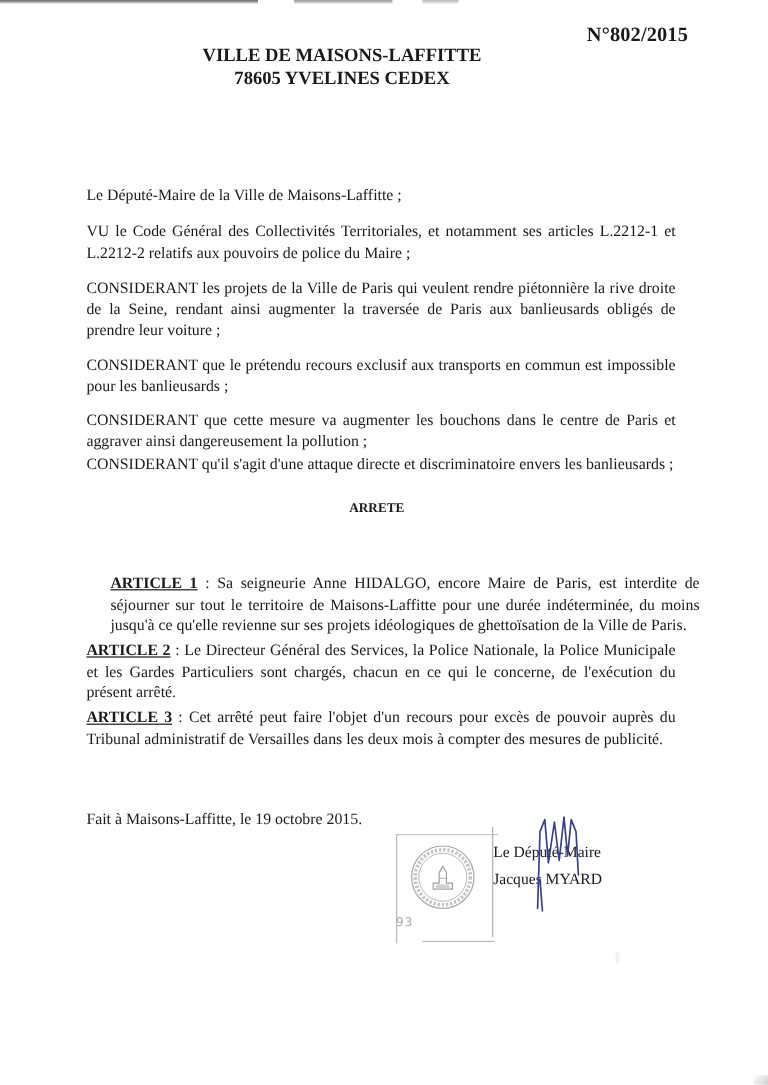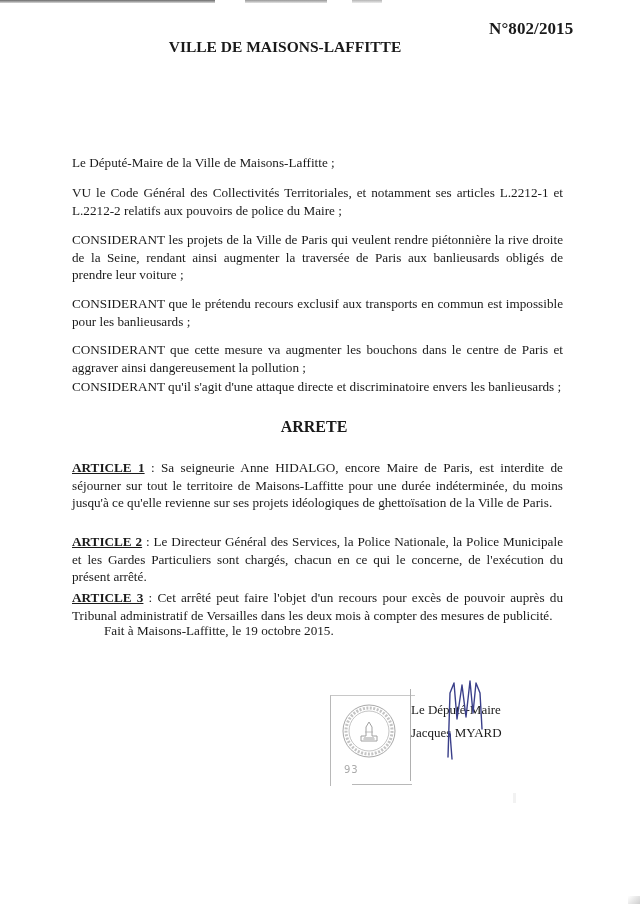--- a/index.html
+++ b/index.html
@@ -70,21 +70,21 @@
       font-weight: bold;
       text-decoration: underline;
     }
     .arrete-heading {
       position: absolute;
       left: 0;
       width: 620px;
       top: 418px;
       text-align: center;
       font-weight: bold;
-      font-size: 16px;
+      font-size: 11px;
       padding-left: 8px;
       box-sizing: border-box;
     }
     .signature-area {
       position: absolute;
       left: 322px;
       top: 685px;
       width: 200px;
       height: 110px;
     }
@@ -115,21 +115,21 @@
     }
     .stamp-seal {
       position: absolute;
       left: 19px;
       top: 18px;
       width: 56px;
       height: 56px;
     }
     .stamp-number {
       position: absolute;
-      left: 22px;
+      left: 8px;
       top: 79px;
       font-family: "DejaVu Sans", sans-serif;
       font-size: 10px;
       color: #aaaaaa;
       letter-spacing: 1px;
     }
     .sig-title {
       position: absolute;
       left: 89px;
       top: 17px;
@@ -146,23 +146,22 @@
     .sig-scribble {
       position: absolute;
       left: 118px;
       top: -12px;
       width: 60px;
       height: 90px;
     }
     .fait-line {
       position: absolute;
       left: 72px;
-      top: 623px;
+      top: 675px;
       font-size: 13.2px;
-      margin-left: 32px;
     }
     .page-mark {
       position: absolute;
       left: 513px;
       top: 793px;
       width: 3px;
       height: 10px;
       background: #f2f2f2;
     }
     .corner-mark {
@@ -178,35 +177,36 @@
 <body>
 
 <div class="scan-edge" style="left:0;width:215px;"></div>
 <div class="scan-edge" style="left:245px;width:82px;opacity:0.7;"></div>
 <div class="scan-edge" style="left:352px;width:30px;opacity:0.5;"></div>
 
 <div class="doc-number">N°802/2015</div>
 
 <div class="header-block">
   <div>VILLE DE MAISONS-LAFFITTE</div>
+  <div>78605 YVELINES CEDEX</div>
 </div>
 
 <div class="title-block">
 </div>
 
 <div class="para" style="top:154px;">Le Député-Maire de la Ville de Maisons-Laffitte ;</div>
 <div class="para" style="top:184px;">VU le Code Général des Collectivités Territoriales, et notamment ses articles L.2212-1 et L.2212-2 relatifs aux pouvoirs de police du Maire ;</div>
 <div class="para" style="top:231px;">CONSIDERANT les projets de la Ville de Paris qui veulent rendre piétonnière la rive droite de la Seine, rendant ainsi augmenter la traversée de Paris aux banlieusards obligés de prendre leur voiture ;</div>
 <div class="para" style="top:295px;">CONSIDERANT que le prétendu recours exclusif aux transports en commun est impossible pour les banlieusards ;</div>
 <div class="para" style="top:341px;">CONSIDERANT que cette mesure va augmenter les bouchons dans le centre de Paris et aggraver ainsi dangereusement la pollution ;</div>
 <div class="para" style="top:378px;">CONSIDERANT qu'il s'agit d'une attaque directe et discriminatoire envers les banlieusards ;</div>
 
 <div class="arrete-heading">ARRETE</div>
 
-<div class="para" style="top:459px;">
+<div class="para" style="top:477px;margin-left:20px;">
   <span class="lead-label">ARTICLE 1</span><span> : </span><span>Sa seigneurie Anne HIDALGO, encore Maire de Paris, est interdite de séjourner sur tout le territoire de Maisons-Laffitte pour une durée indéterminée, du moins jusqu'à ce qu'elle revienne sur ses projets idéologiques de ghettoïsation de la Ville de Paris.</span>
 </div>
 
 <div class="para" style="top:533px;">
   <span class="lead-label">ARTICLE 2</span><span> : </span><span>Le Directeur Général des Services, la Police Nationale, la Police Municipale et les Gardes Particuliers sont chargés, chacun en ce qui le concerne, de l'exécution du présent arrêté.</span>
 </div>
 
 <div class="para" style="top:589px;">
   <span class="lead-label">ARTICLE 3</span><span> : </span><span>Cet arrêté peut faire l'objet d'un recours pour excès de pouvoir auprès du Tribunal administratif de Versailles dans les deux mois à compter des mesures de publicité.</span>
 </div>

